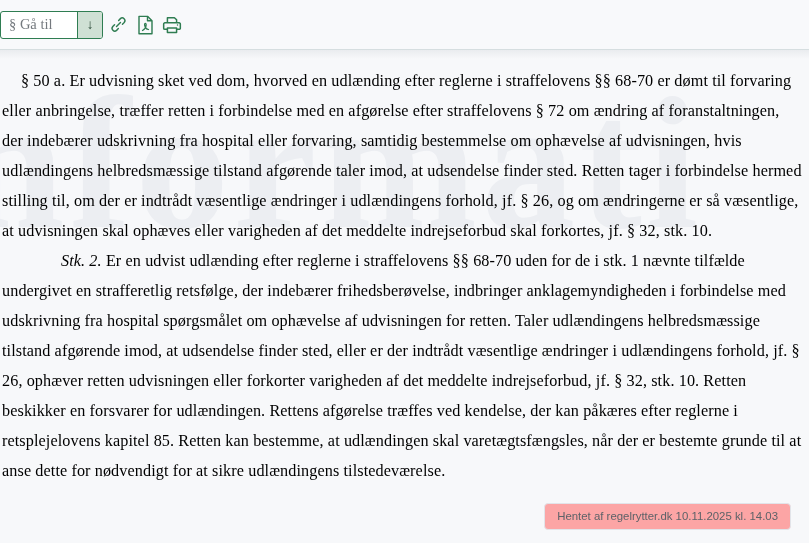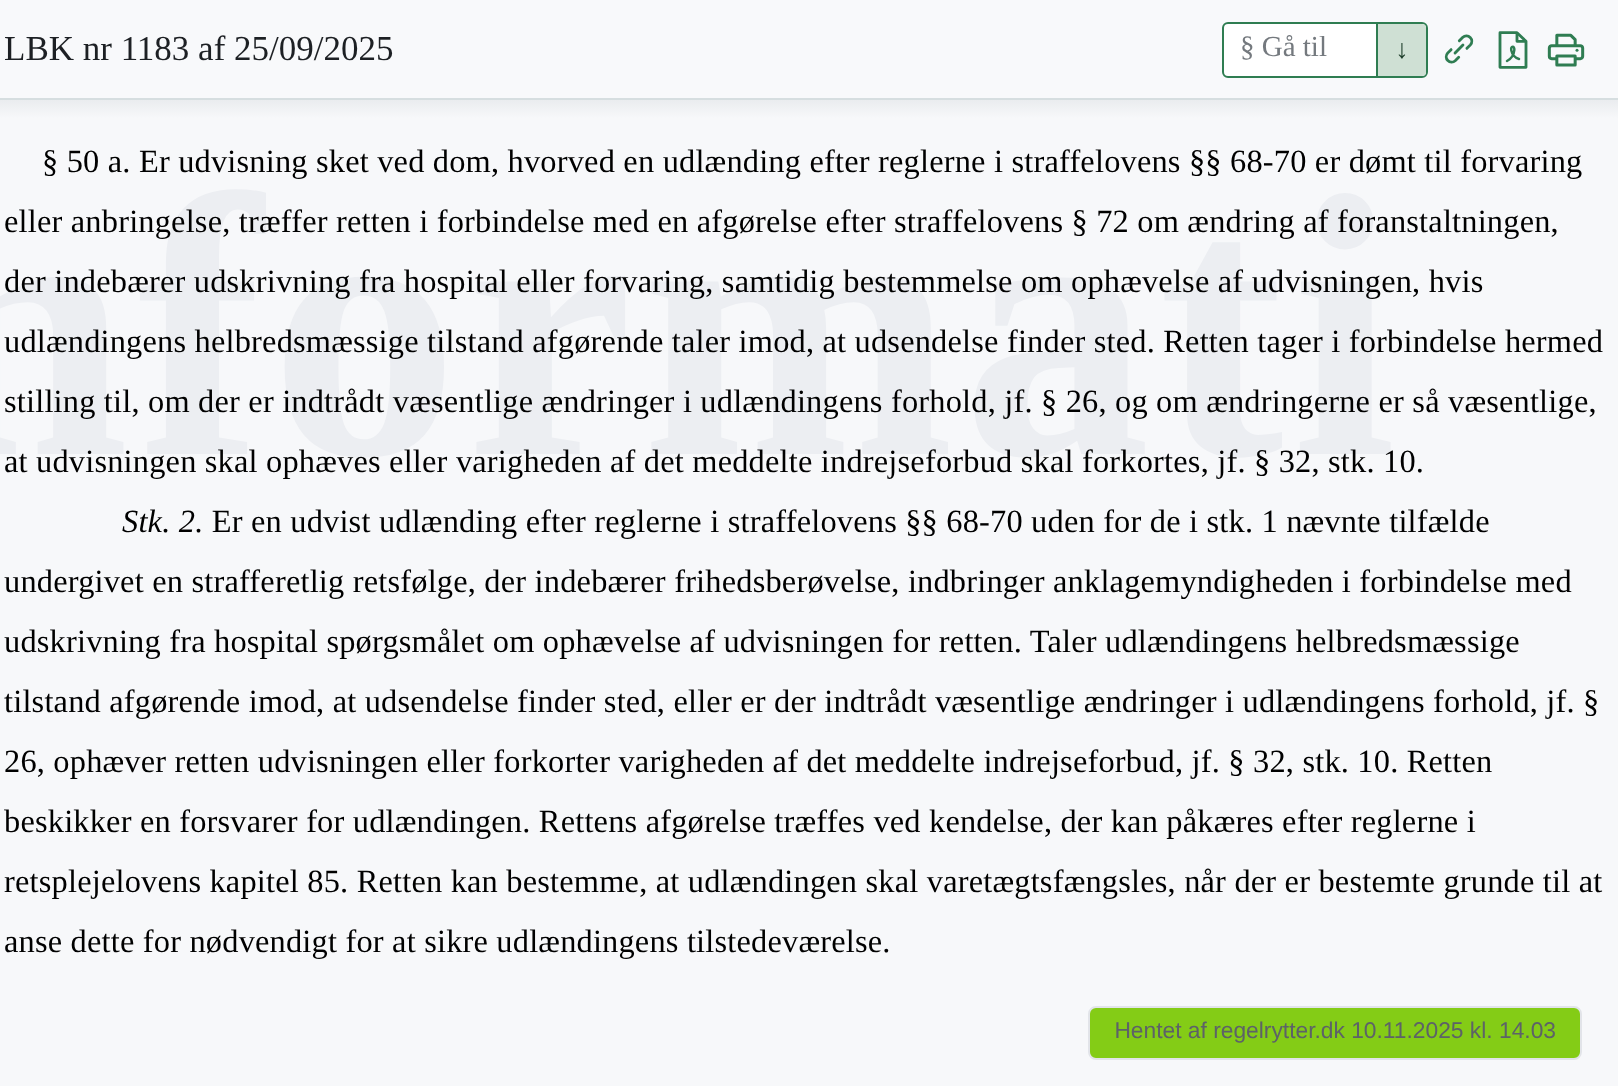--- a/index.html
+++ b/index.html
@@ -135,37 +135,36 @@
   .para + .para { margin-top: 0; }
   .indent { display: inline-block; width: 19px; }
   .stk { font-style: italic; margin-left: 40px; }
 
   
   #footer-badge {
     position: absolute;
     right: 18px;
     bottom: 13px;
     z-index: 4;
-    background: #84cc16;
+    background: #fca5a5;
     border: 1px solid #e2e4e9;
     border-radius: 4px;
     padding: 6px 12px 7px;
     font-family: "Liberation Sans", "DejaVu Sans", sans-serif;
     font-size: 11.4px;
     color: #5d6268;
     white-space: nowrap;
   }
 </style>
 </head>
 <body>
 
 <div id="watermark">nformati</div>
 
 <div id="header">
-  <div id="doc-title">LBK nr 1183 af 25/09/2025</div>
 
   <div id="header-tools">
 
     <div id="goto-wrap">
       <input id="goto-input" type="text" placeholder="§ Gå til" style="">
       <button id="goto-btn">↓</button>
     </div>
 
     <button class="icon-btn" title="Link">
       <svg width="19" height="19" viewBox="0 0 24 24" fill="none" stroke="currentColor" stroke-width="1.8" stroke-linecap="round">

